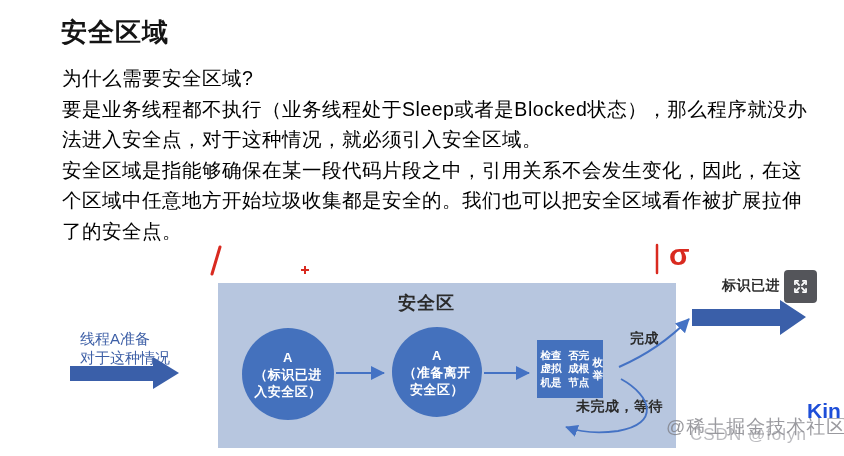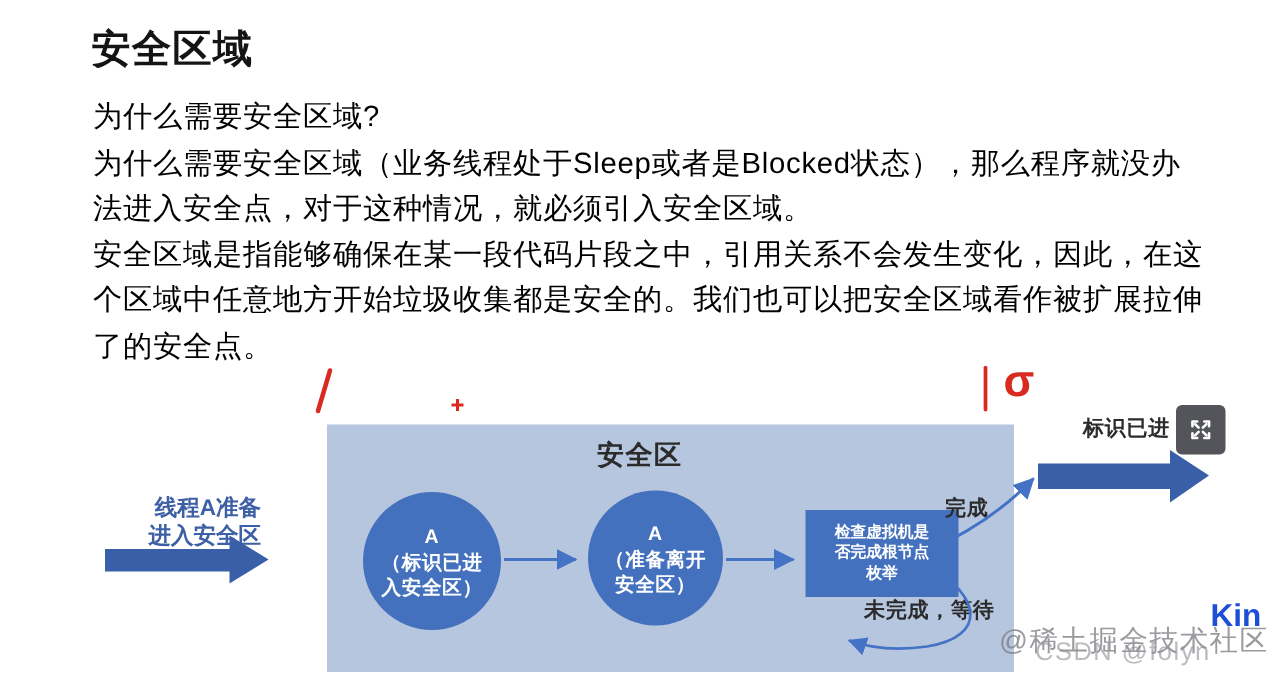--- a/index.html
+++ b/index.html
@@ -26,31 +26,31 @@
     font-size:18px;font-weight:700;color:#2b2b2b;letter-spacing:1px;
   }
   .node{
     border-radius:50%;background:#4471bd;color:#ffffff;
     display:flex;flex-direction:column;align-items:center;justify-content:center;
     font-size:13px;font-weight:700;line-height:17px;text-align:center;letter-spacing:0.5px;
   }
   .node1{left:242px;top:328px;width:92px;height:92px;}
   .node2{left:392px;top:327px;width:90px;height:90px;}
   .check-box{
-    left:537px;top:340px;width:102px;height:58px;background:#4471bd;color:#ffffff;
-    display:flex;flex-direction:column;align-items:center;justify-content:center;
+    left:537px;top:340px;width:66px;height:58px;background:#4471bd;color:#ffffff;
+    display:flex;align-items:center;justify-content:center;
     font-size:10.5px;font-weight:700;line-height:13.5px;text-align:center;
   }
   .flow-label{font-size:14px;font-weight:700;color:#2b2b2b;letter-spacing:0.5px;white-space:nowrap;}
   .lbl-complete{left:630px;top:330px;}
   .lbl-incomplete{left:576px;top:398px;}
   .lbl-continue{left:722px;top:277px;}
   .entry-label{
-    left:80px;top:329px;width:94px;text-align:right;
-    font-size:15px;font-weight:700;line-height:19px;color:#3d5fa6;white-space:nowrap;
+    left:80px;top:329px;width:94px;text-align:left;
+    font-size:15px;font-weight:400;line-height:19px;color:#3d5fa6;white-space:nowrap;
   }
   
   .overlay{left:0;top:0;pointer-events:none;}
   
   .fs-btn{
     left:784px;top:270px;width:33px;height:33px;background:#54555a;border:none;border-radius:4px;
     display:flex;align-items:center;justify-content:center;cursor:pointer;padding:0;
   }
   
   .sigma{left:669px;top:238px;font-size:30px;color:#d92a20;font-weight:600;}
@@ -63,33 +63,33 @@
   .wm-red{left:807px;top:399px;font-size:21px;font-weight:700;color:#1d4ed8;white-space:nowrap;}
 </style>
 </head>
 <body>
 
 <div id="stage">
 
   <div class="abs doc-title">安全区域</div>
   <div class="abs body-lines">
     <div class="body-line">为什么需要安全区域?</div>
-    <div class="body-line">为什么需要安全区域（业务线程处于Sleep或者是Blocked状态），那么程序就没办</div>
+    <div class="body-line">要是业务线程都不执行（业务线程处于Sleep或者是Blocked状态），那么程序就没办</div>
     <div class="body-line">法进入安全点，对于这种情况，就必须引入安全区域。</div>
     <div class="body-line">安全区域是指能够确保在某一段代码片段之中，引用关系不会发生变化，因此，在这</div>
     <div class="body-line">个区域中任意地方开始垃圾收集都是安全的。我们也可以把安全区域看作被扩展拉伸</div>
     <div class="body-line">了的安全点。</div>
   </div>
 
   <div class="abs panel"></div>
   <div class="abs panel-title">安全区</div>
 
   <div class="abs entry-label">
     <div>线程A准备</div>
-    <div>进入安全区</div>
+    <div>对于这种情况</div>
   </div>
 
   <div class="abs node node1">
     <div>A</div>
     <div>（标识已进</div>
     <div>入安全区）</div>
   </div>
 
   <div class="abs node node2">
     <div>A</div>

